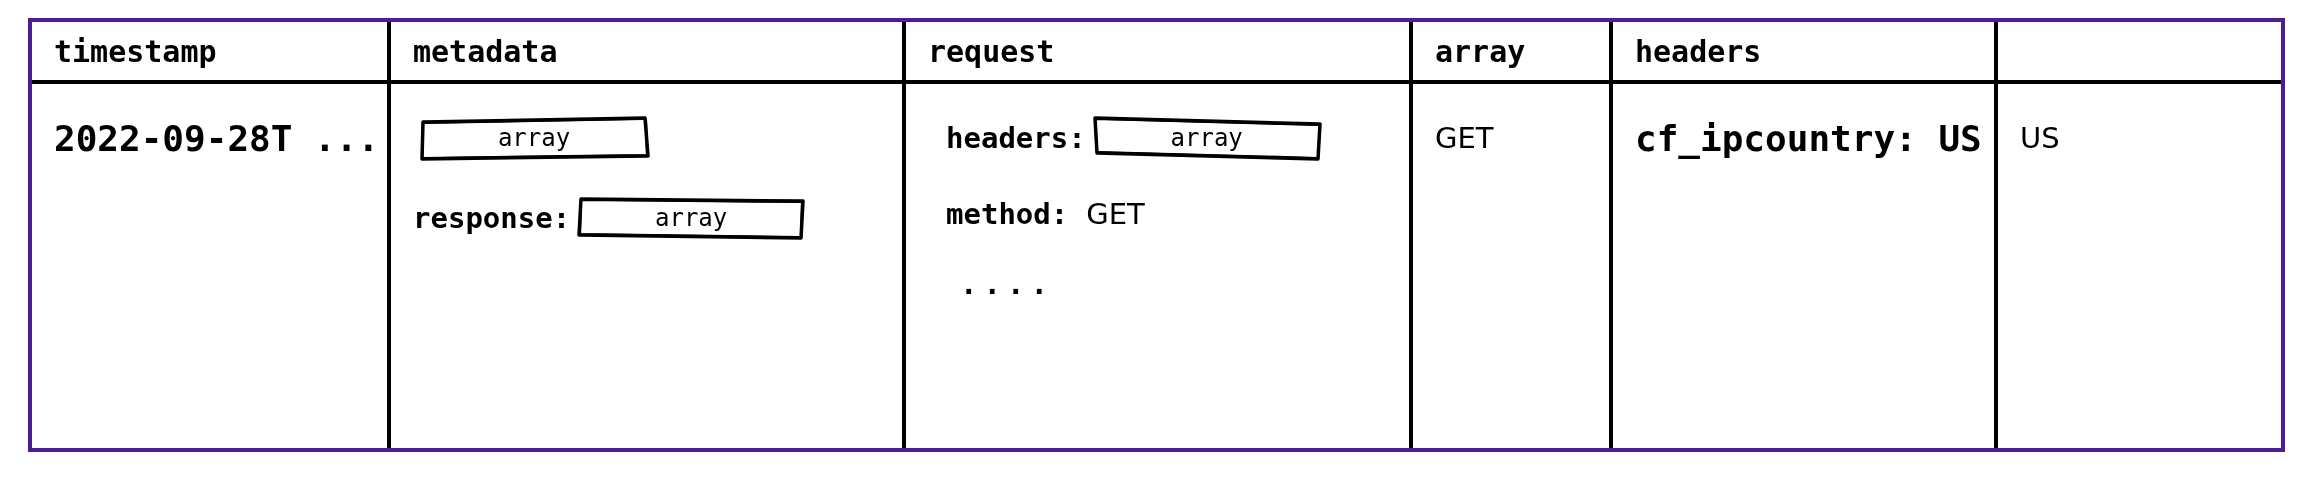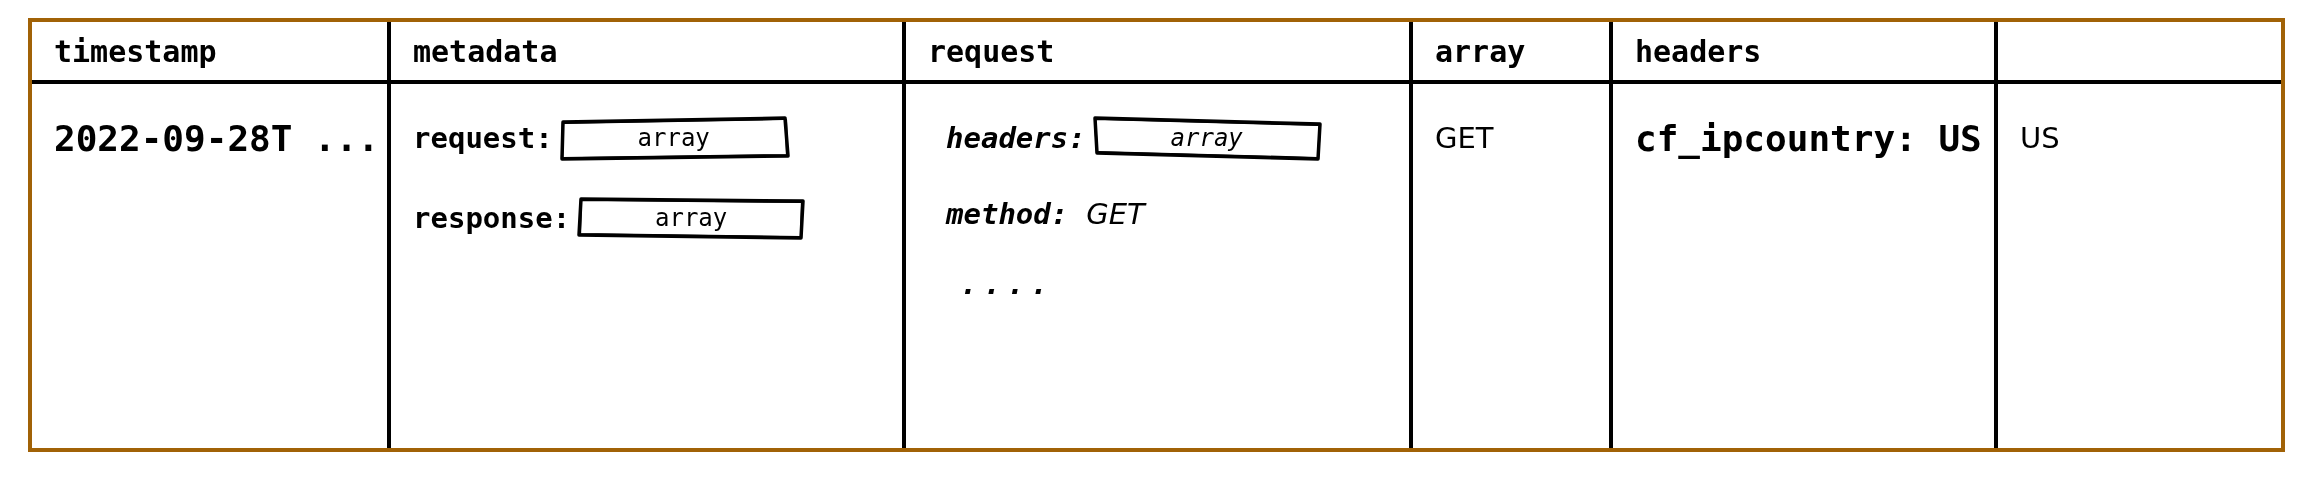--- a/index.html
+++ b/index.html
@@ -23,21 +23,21 @@
   }
 
   
   .table-frame {
     position: absolute;
     left: 28px;
     top: 18px;
     width: 2257px;
     height: 434px;
     box-sizing: border-box;
-    border: 4px solid #a16207;
+    border: 4px solid #4c1d95;
     background: #ffffff;
   }
 
   
   .header-rule {
     position: absolute;
     left: 0px;
     top: 58px;
     width: 100%;
     height: 4px;
@@ -183,21 +183,20 @@
 
       <div class="bcell" style="left:0px;width:355px;">
         <div class="kv-line">
           <span class="plain-mono">2022-09-28T ...</span>
         </div>
       </div>
 
       <div class="bcell" style="left:359px;width:511px;">
 
         <div class="kv-line">
-          <span class="kv-key">request:</span>
           <span class="array-chip">
             <svg viewBox="0 0 230 46" preserveAspectRatio="none">
               <path d="M4,7 L226,3 L229,41 L3,44 Z" fill="#ffffff" stroke="#000000" stroke-width="3.5" stroke-linejoin="round"></path>
               <path d="M5,8 L224,4 M227,40 L4,43 M4,8 L3,43 M227,5 L228,40" fill="none" stroke="#000000" stroke-width="2.2" stroke-linecap="round"></path>
             </svg>
             <span>array</span>
           </span>
         </div>
 
         <div class="kv-line" style="margin-top:24px;">
@@ -205,21 +204,21 @@
           <span class="array-chip">
             <svg viewBox="0 0 230 46" preserveAspectRatio="none">
               <path d="M5,4 L227,6 L225,43 L3,40 Z" fill="#ffffff" stroke="#000000" stroke-width="3.5" stroke-linejoin="round"></path>
               <path d="M6,5 L225,7 M224,42 L4,39 M5,5 L4,40 M226,7 L225,42" fill="none" stroke="#000000" stroke-width="2.2" stroke-linecap="round"></path>
             </svg>
             <span>array</span>
           </span>
         </div>
       </div>
 
-      <div class="bcell" style="left:874px;width:503px;padding-left:40px;font-style:italic;">
+      <div class="bcell" style="left:874px;width:503px;padding-left:40px;">
 
         <div class="kv-line">
           <span class="kv-key">headers:</span>
           <span class="array-chip">
             <svg viewBox="0 0 230 46" preserveAspectRatio="none">
               <path d="M3,3 L228,9 L226,44 L5,38 Z" fill="#ffffff" stroke="#000000" stroke-width="3.5" stroke-linejoin="round"></path>
               <path d="M4,4 L226,10 M225,43 L6,37 M3,4 L5,38 M228,10 L226,43" fill="none" stroke="#000000" stroke-width="2.2" stroke-linecap="round"></path>
             </svg>
             <span>array</span>
           </span>

